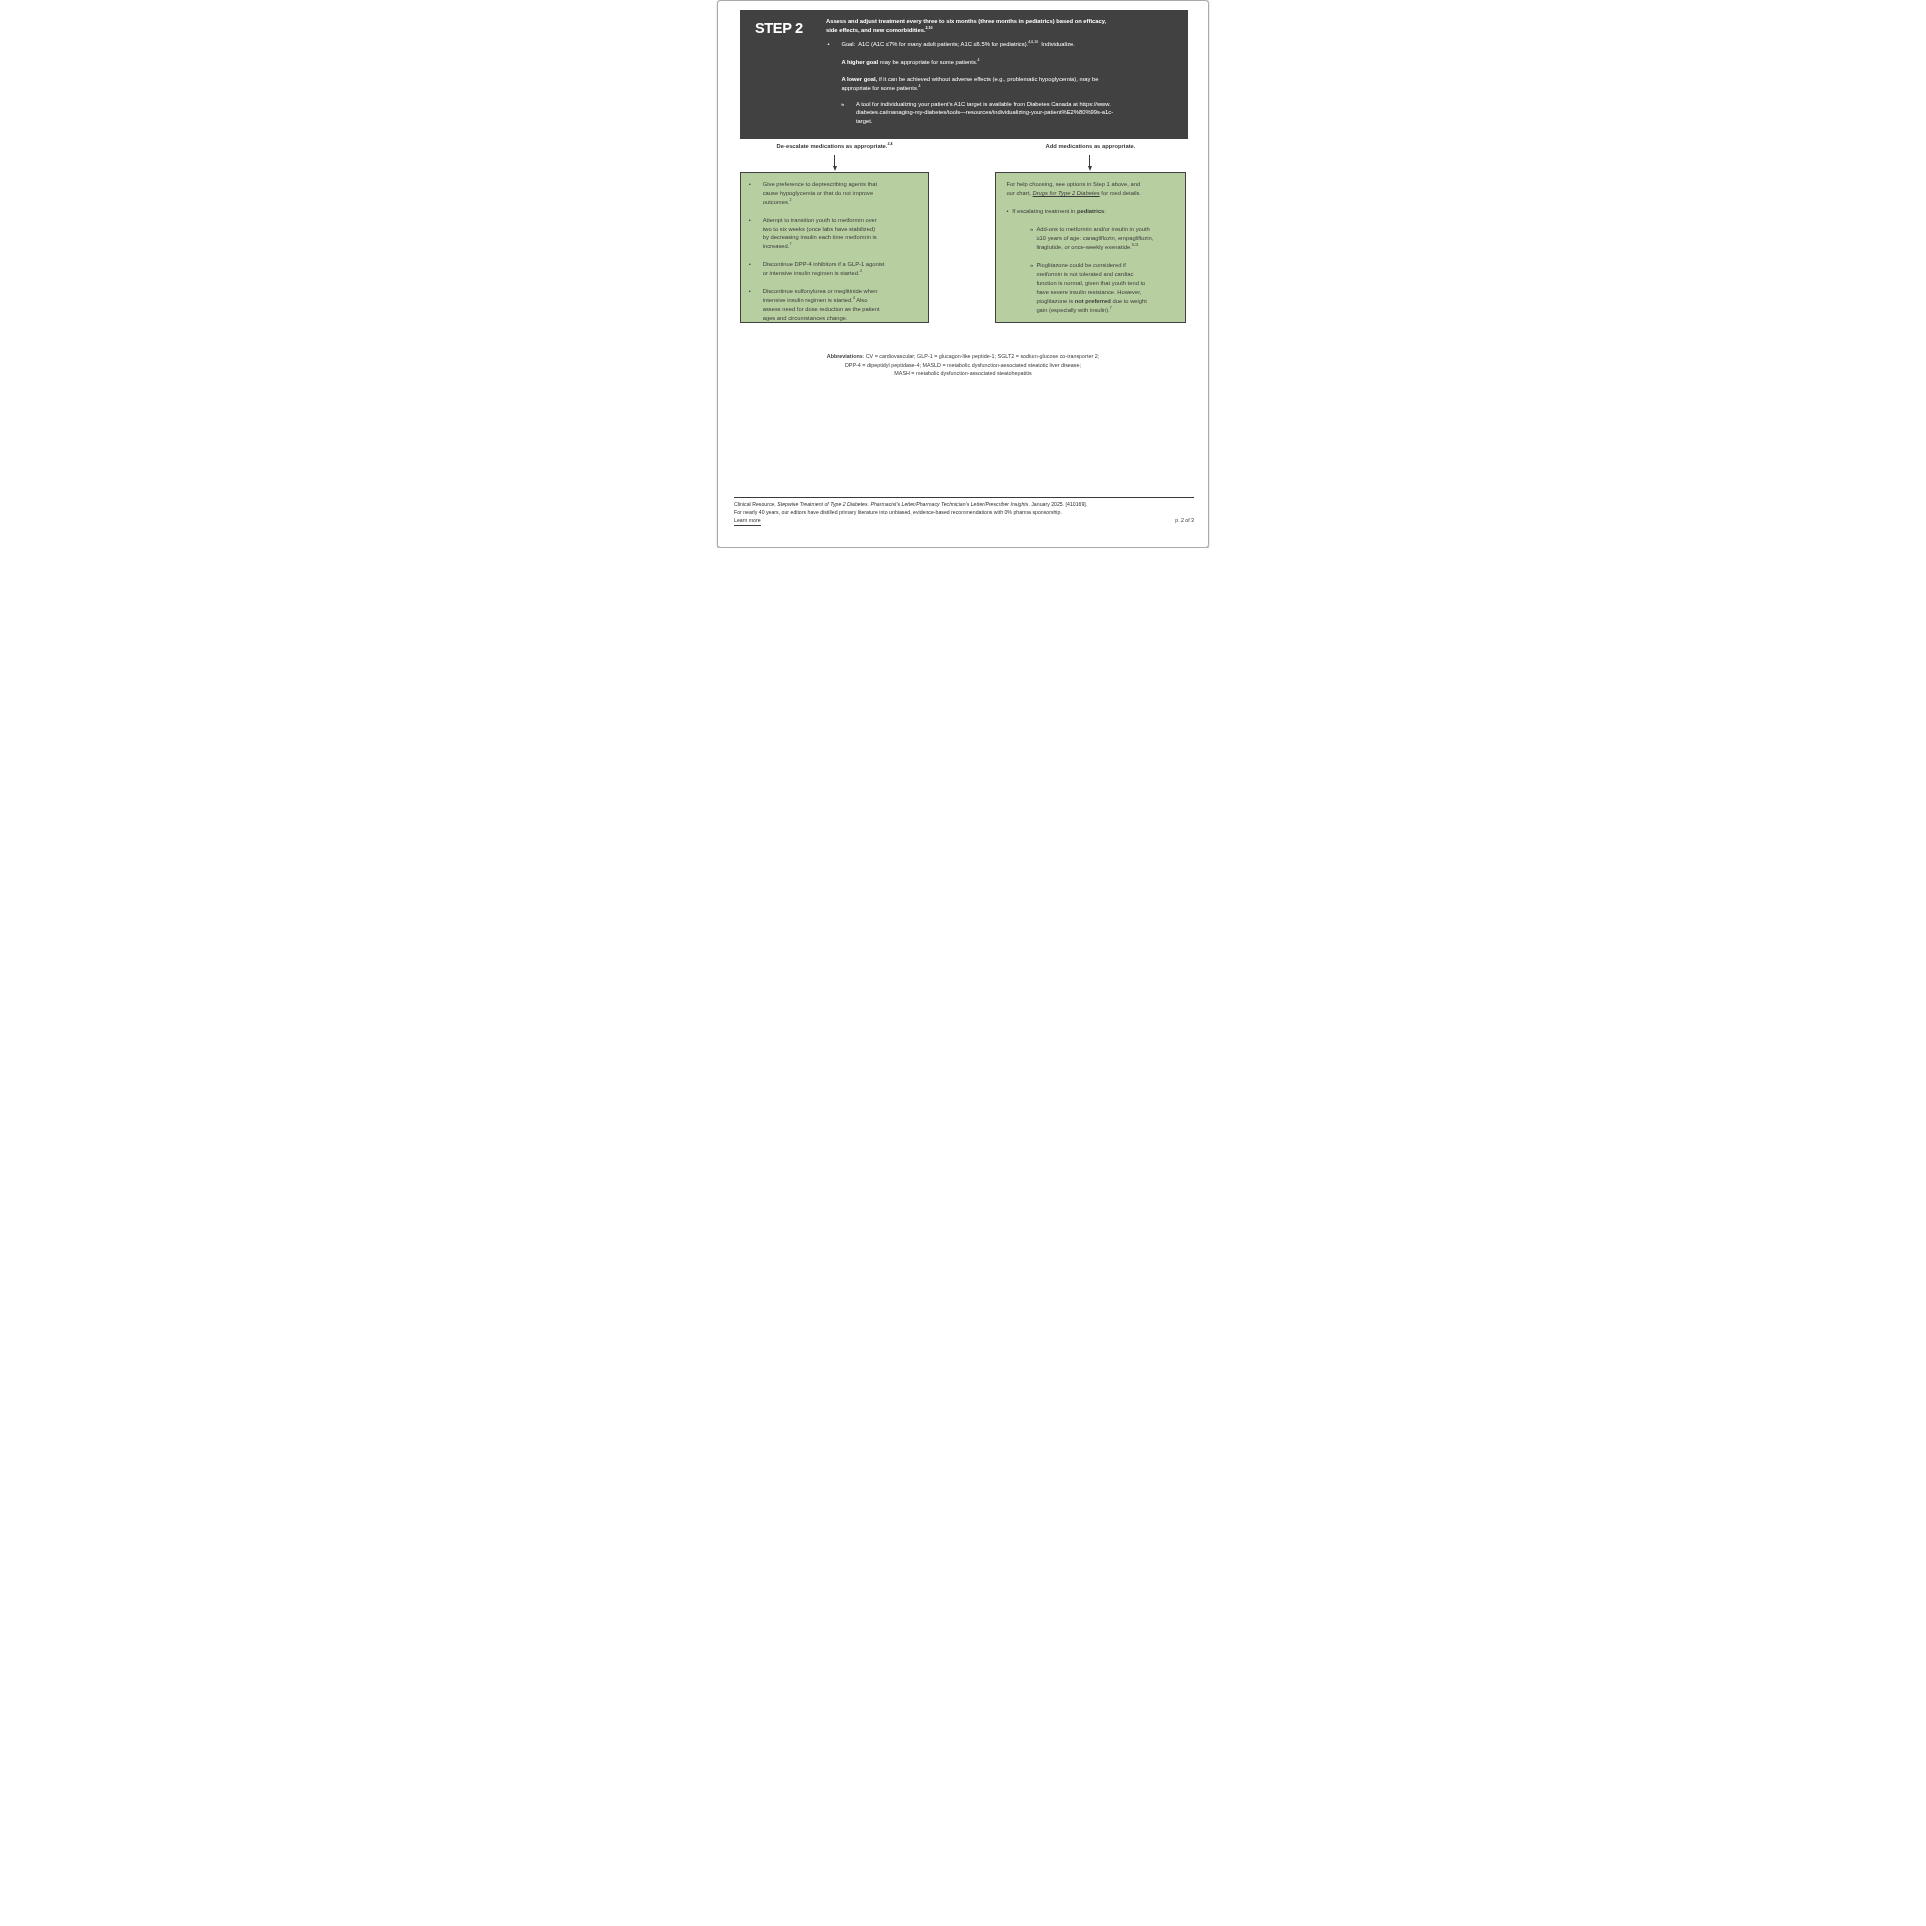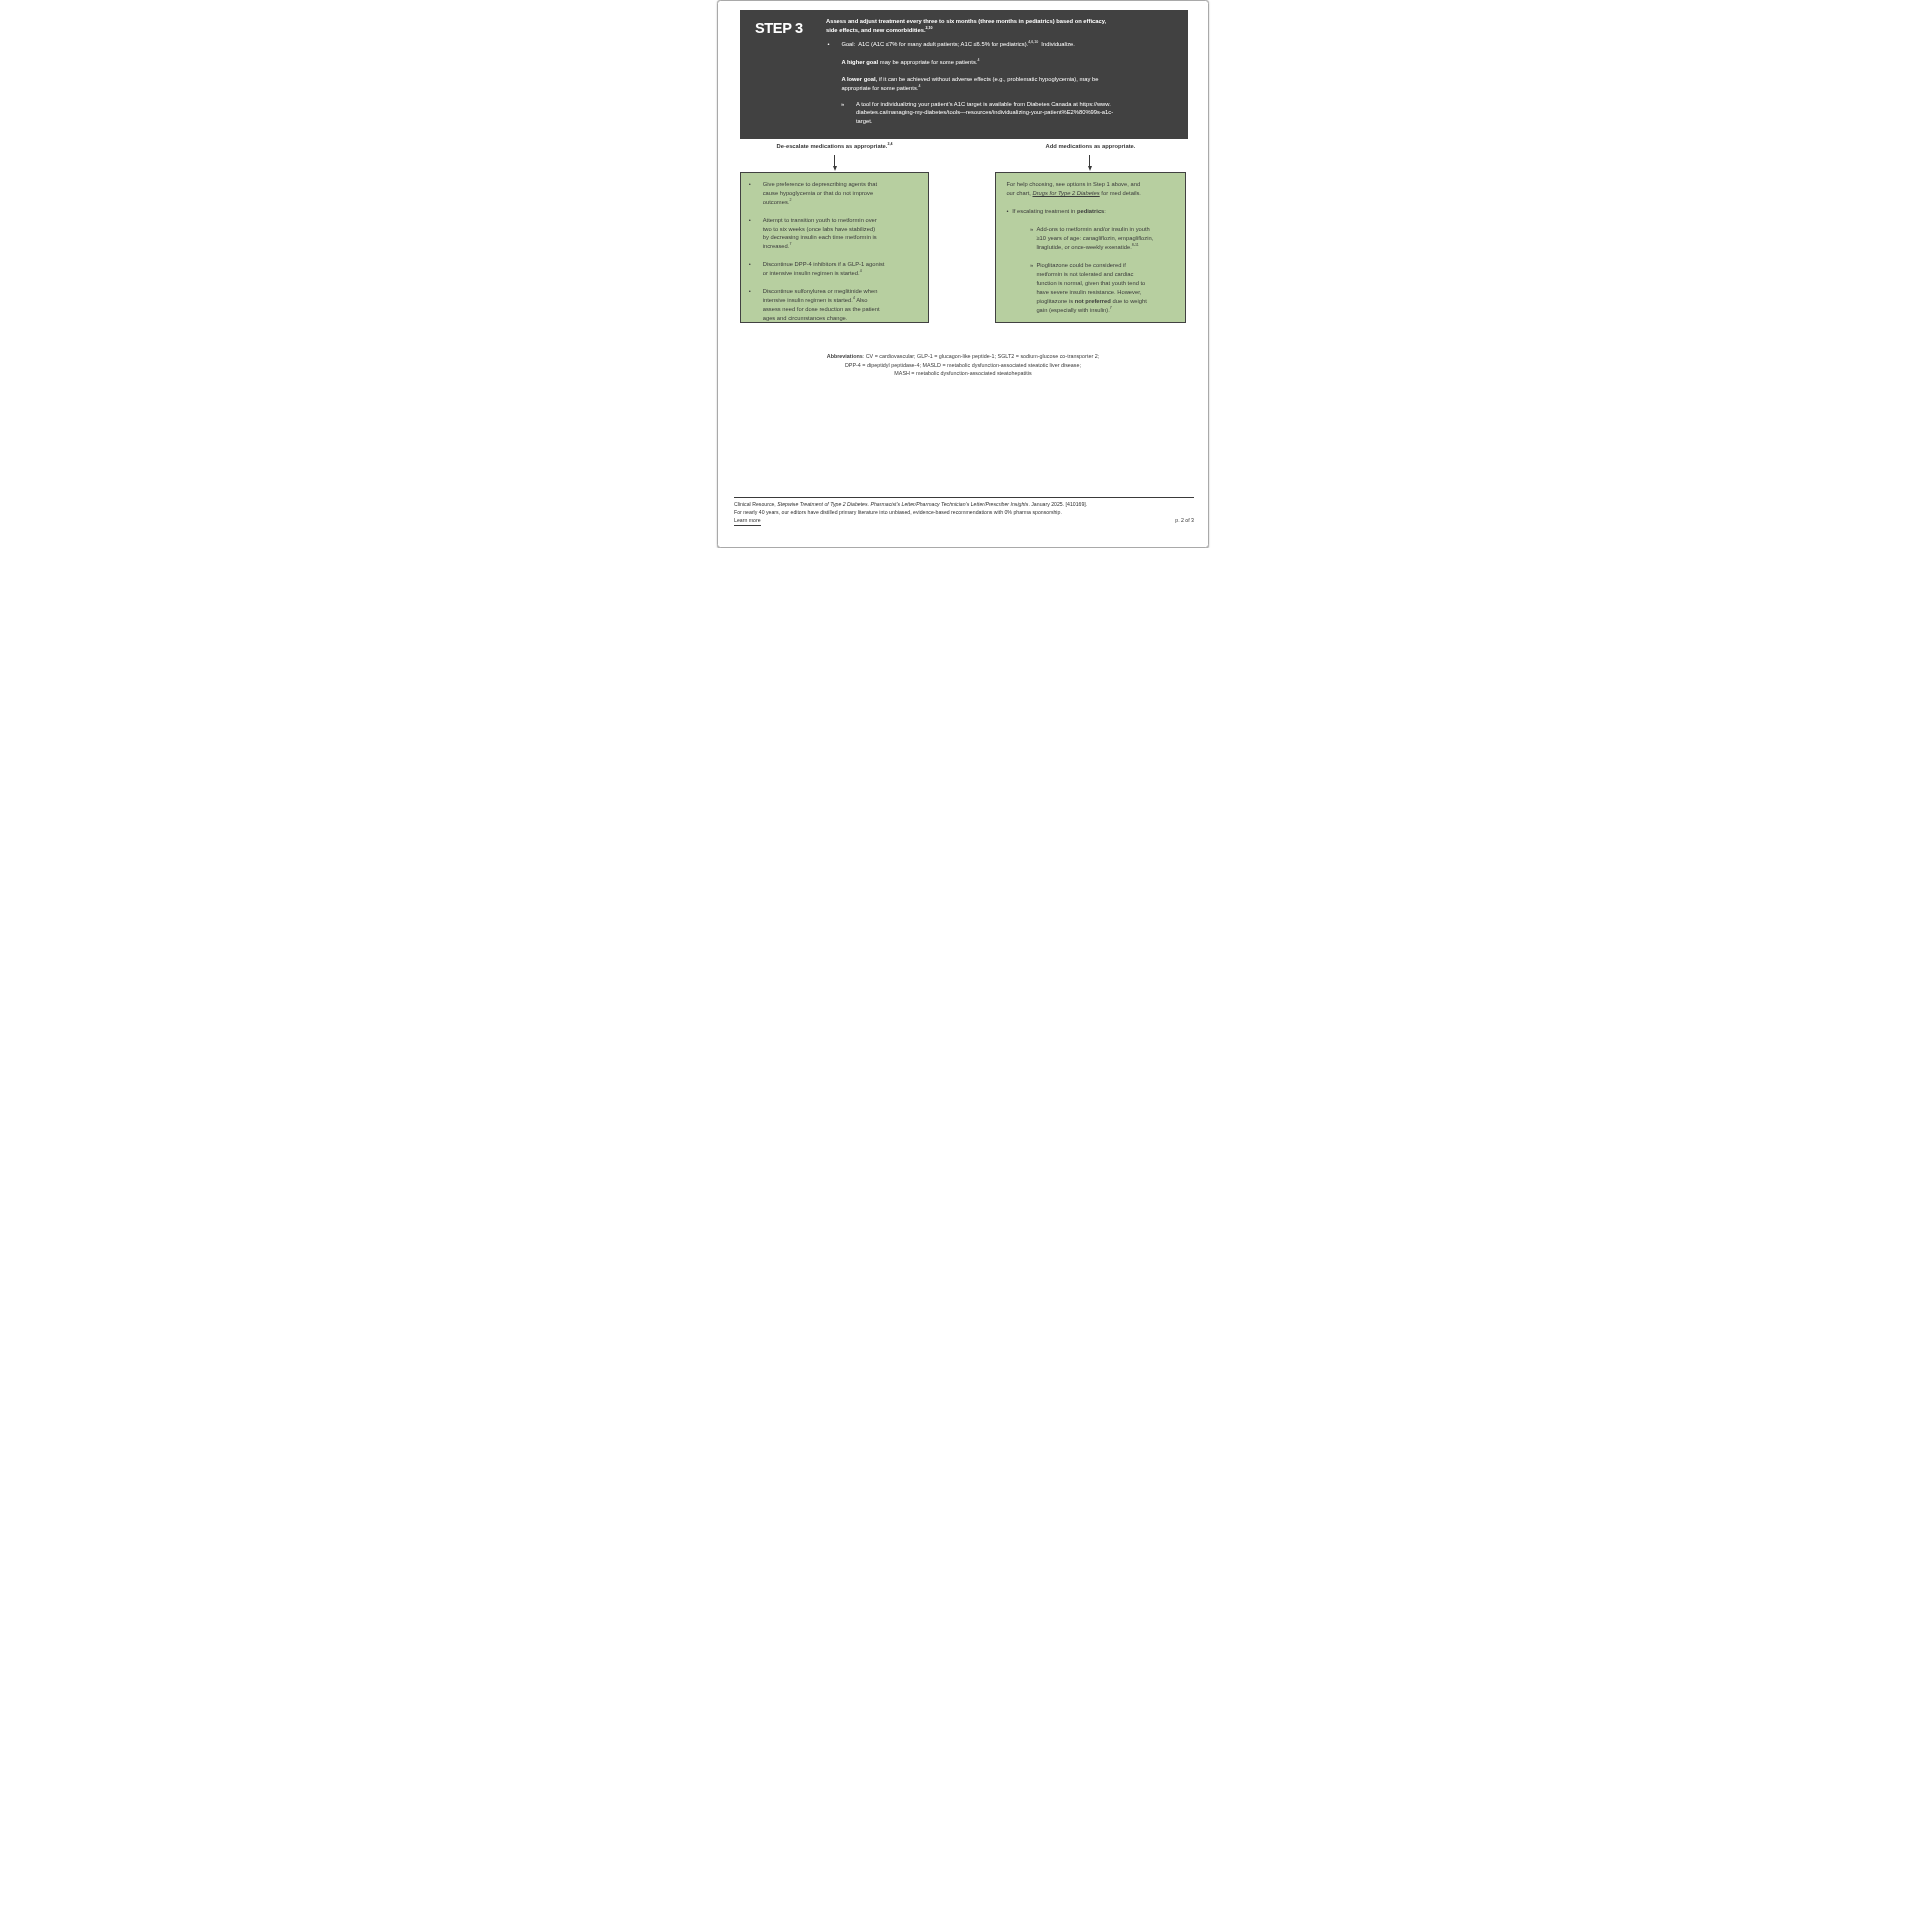--- a/index.html
+++ b/index.html
@@ -58,21 +58,21 @@
   .footer-text { position:absolute; left:16px; top:500px; width:460px; font-size:5.2px; line-height:7.7px; color:#333333; }
   .footer-bottom { display:flex; justify-content:space-between; align-items:flex-start; margin-top:0.4px; }
   .learn-more { color:#333333; border-bottom:0.8px solid #3a3a3a; cursor:pointer; }
 </style>
 </head>
 <body>
 
 <div class="page">
 
   <div class="dark-box">
-    <div class="step-title">STEP 3</div>
+    <div class="step-title">STEP 2</div>
     <div class="panel-content">
       <div class="panel-heading"><span>Assess and adjust treatment every three to six months (three months in pediatrics) based on efficacy,</span><br><span>side effects, and new comorbidities.</span><sup class="sp">2,10</sup></div>
       <div class="li m14">
           <span class="mk">•</span>
           <span class="tx"><span class="pre">Goal:  A1C (A1C ≤7% for many adult patients; A1C ≤6.5% for pediatrics).</span><sup class="sp">4,6,10</sup><span class="pre">  Individualize.</span></span>
         </div>
       <div class="li m24">
           <span class="mk"></span>
           <span class="tx"><span class="bold">A higher goal</span><span> may be appropriate for some patients.</span><sup class="sp">4</sup></span>
         </div>

